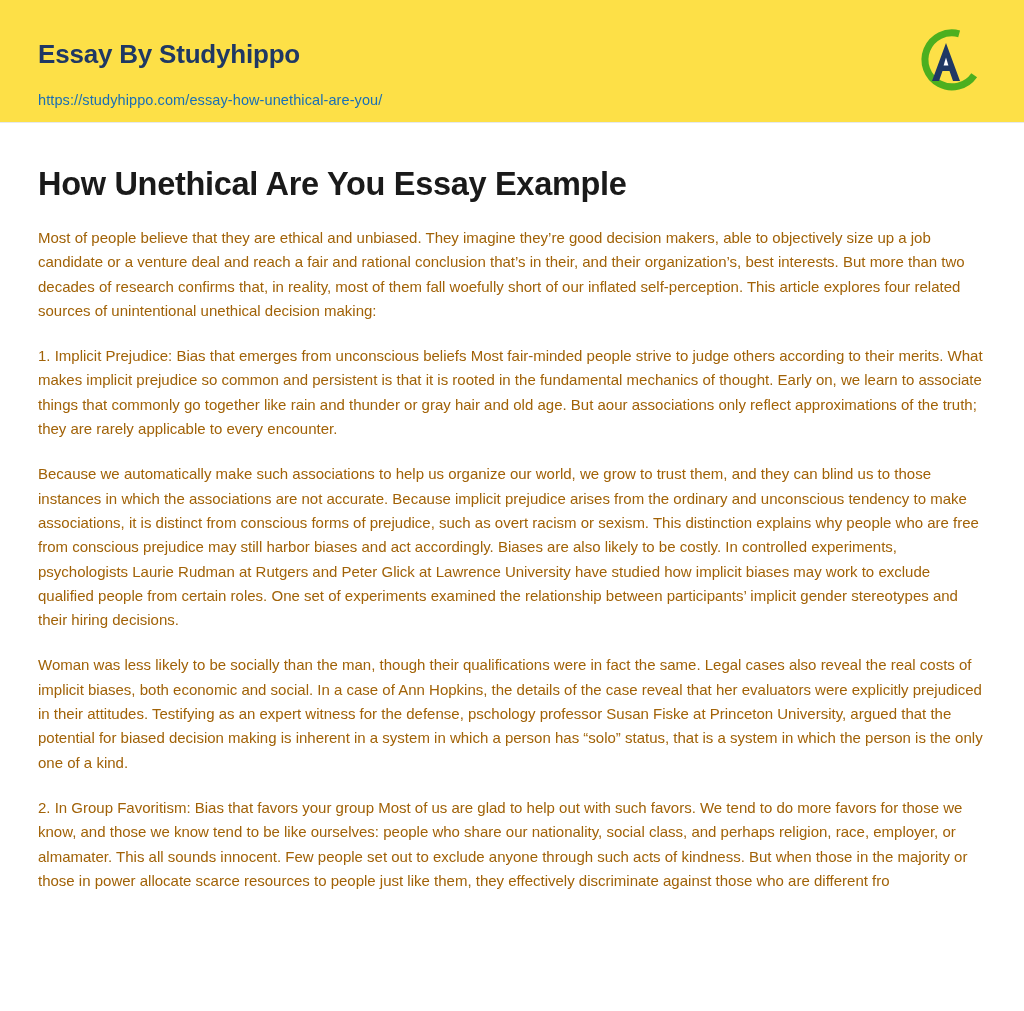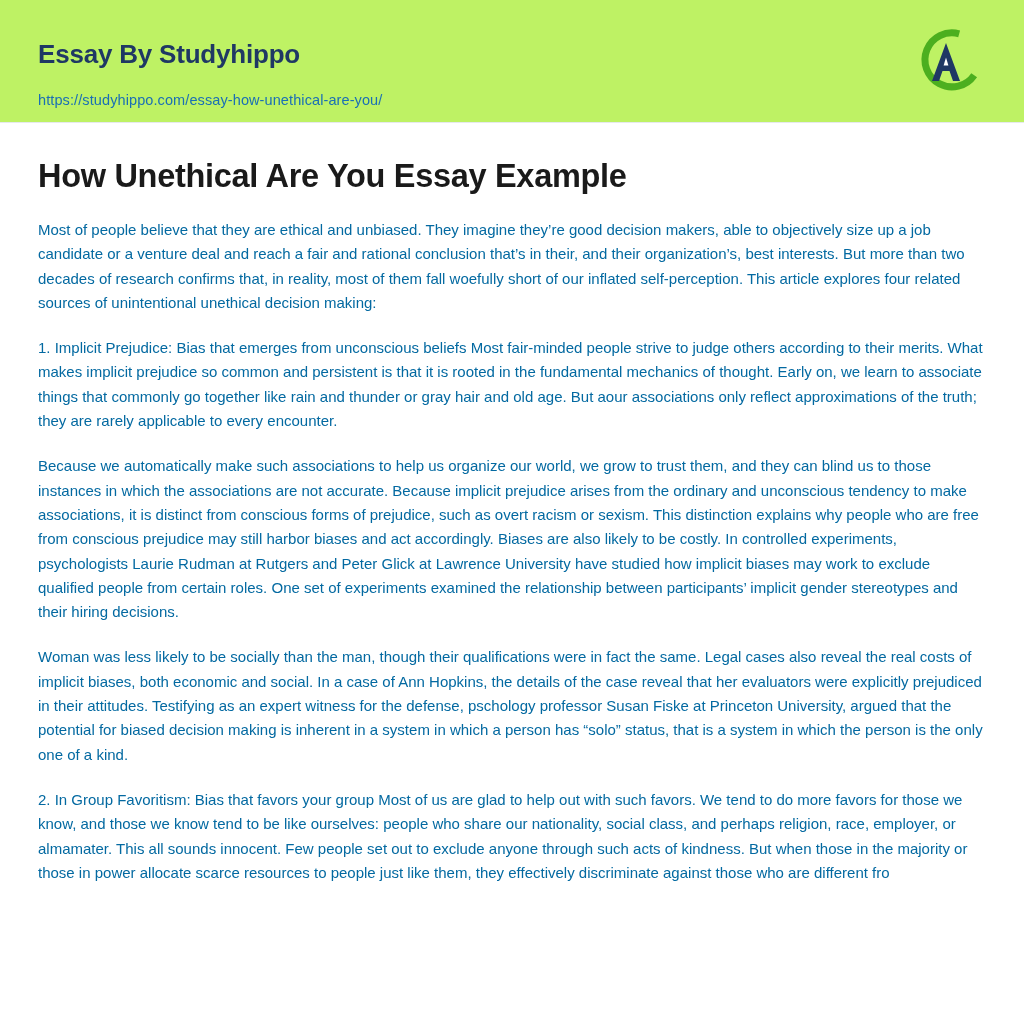--- a/index.html
+++ b/index.html
@@ -16,21 +16,21 @@
     width: 1024px;
     height: 1011px;
     overflow: hidden;
     background: #ffffff;
   }
 
   
   .site-header {
     position: relative;
     height: 123px;
-    background: #bef264;
+    background: #fde047;
     border-bottom: 1px solid #e6e9ed;
   }
   .brand-block {
     position: absolute;
     left: 38px;
     top: 40px;
   }
   .brand-title {
     font-size: 26px;
     font-weight: bold;
@@ -55,27 +55,27 @@
 
   
   .article {
     padding: 34px 40px 0 38px;
   }
   .article-title {
     font-size: 32.5px;
     font-weight: bold;
     color: #1a1a1a;
     line-height: 1.2;
-    margin: 0 0 22px 0;
+    margin: 8px 0 22px 0;
     letter-spacing: -0.3px;
   }
   .article-body p {
     font-size: 15px;
     line-height: 1.62;
-    color: #0369a1;
+    color: #a16207;
     margin: 0 0 21px 0;
     text-align: left;
   }
   .article-body p:last-child {
     margin-bottom: 0;
   }
   .fade-tail {
     position: absolute;
     left: 0;
     right: 0;

